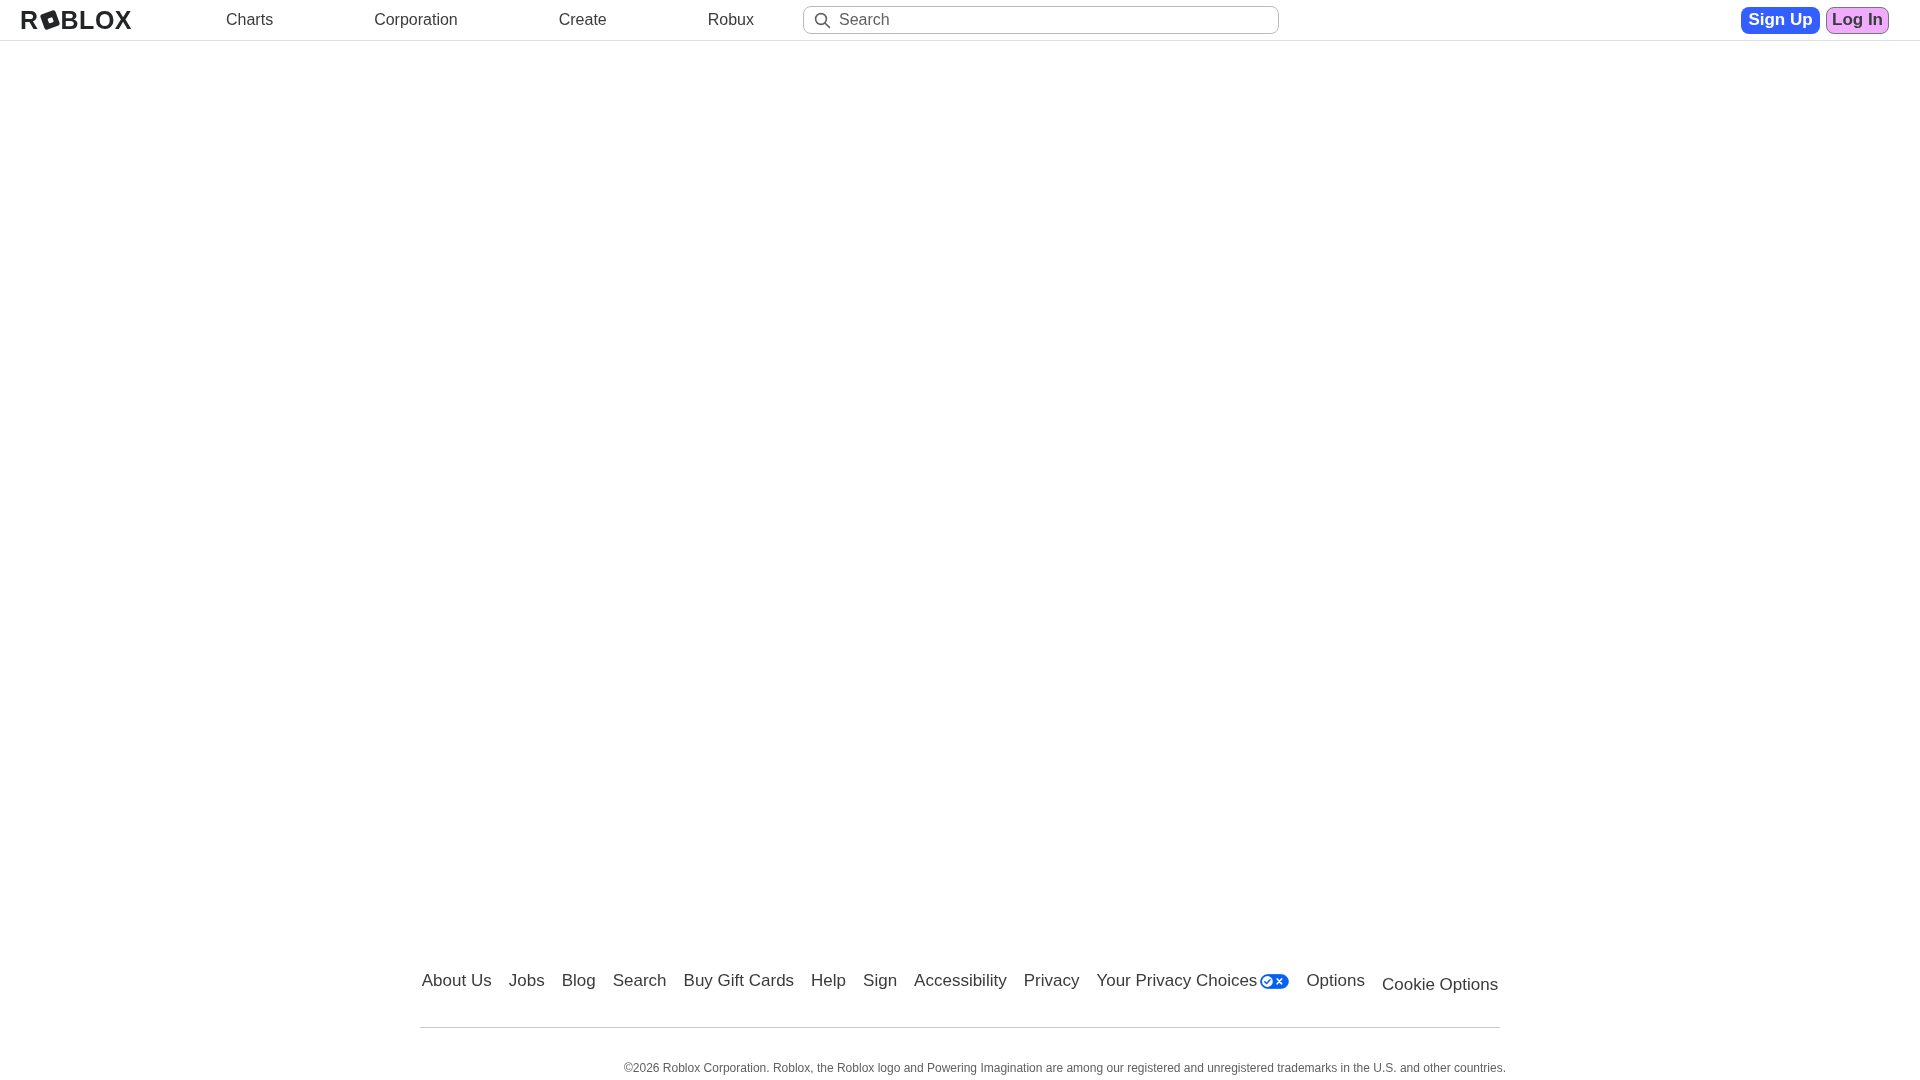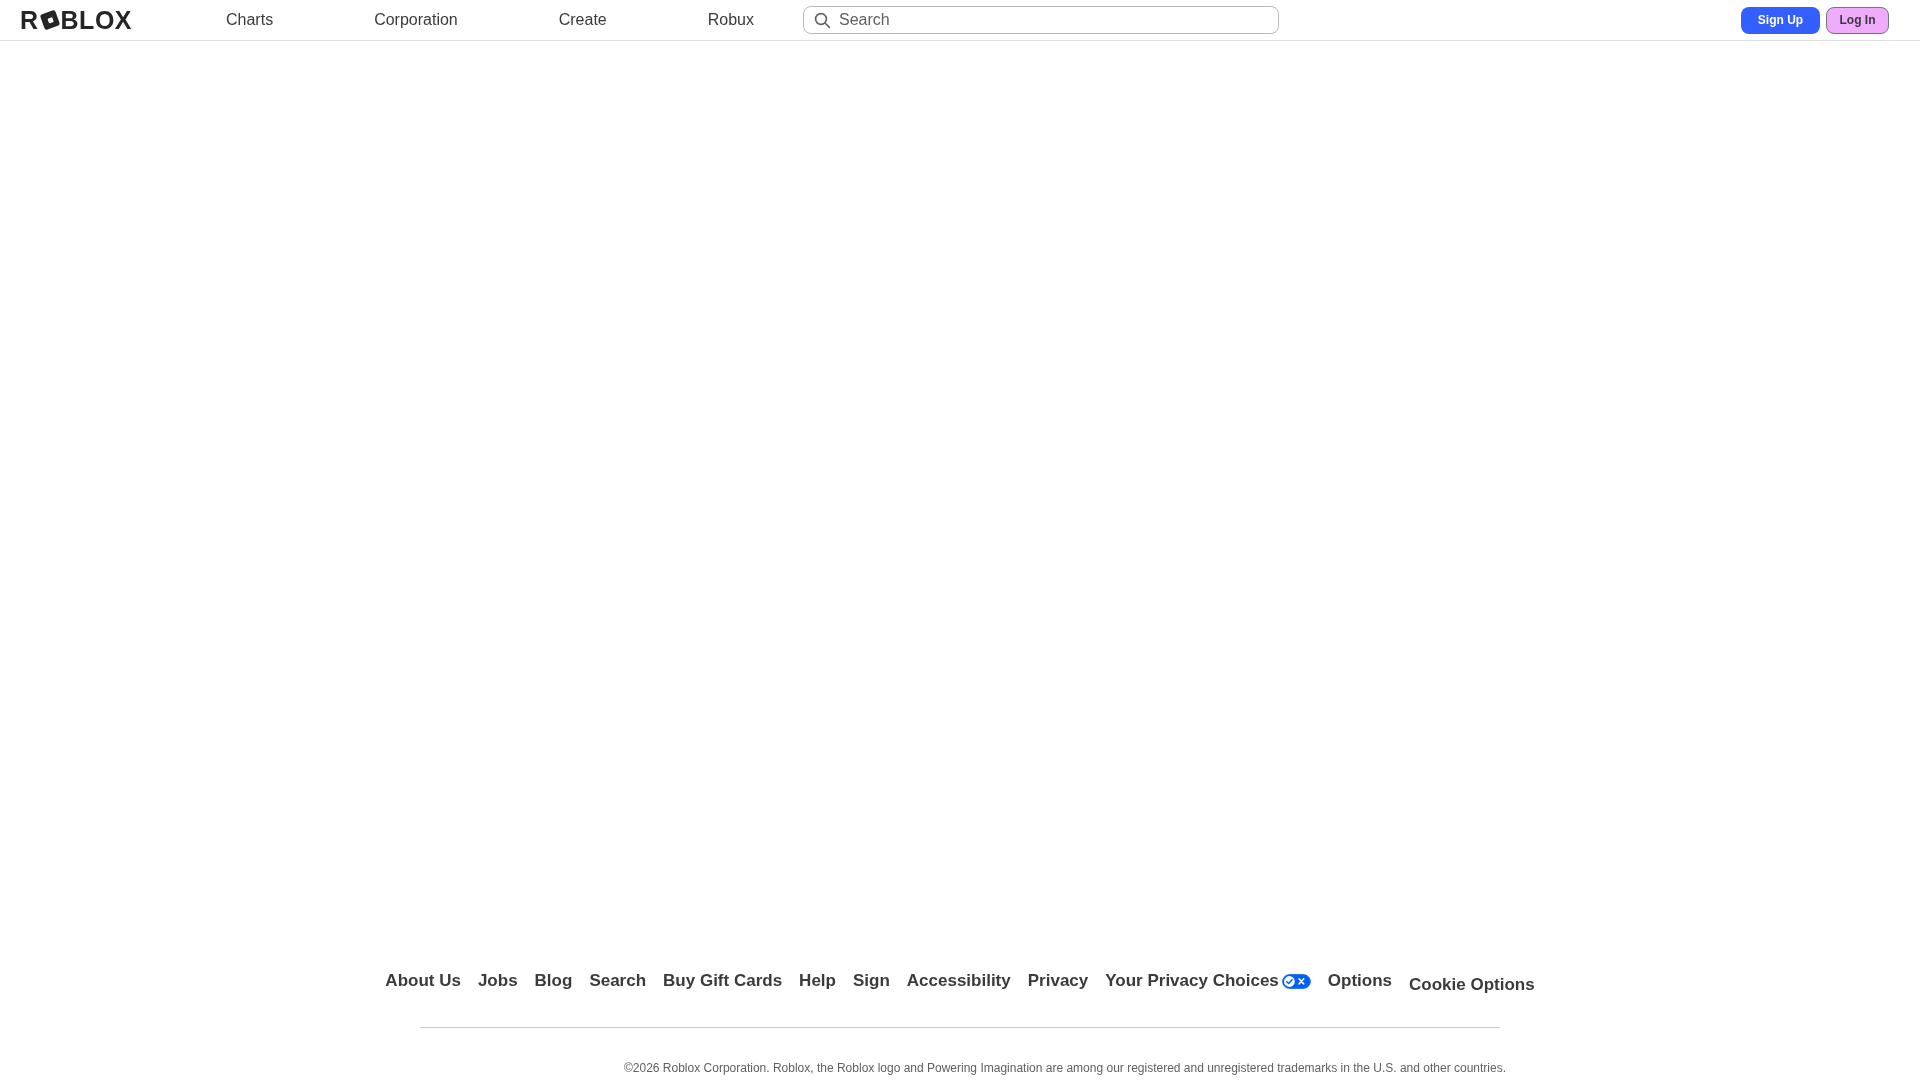--- a/index.html
+++ b/index.html
@@ -24,32 +24,32 @@
   .search-box { margin-left:49px; width:476px; height:28px; background:#fff;
                 border:1px solid #b9babe; border-radius:8px; display:flex;
                 align-items:center; padding:0 10px; gap:8px; }
   .search-box svg { flex:0 0 auto; }
   .search-box input { flex:1; border:none; outline:none; background:transparent;
                       font-family:"Liberation Sans", sans-serif; font-size:16px; color:#393b3d; }
   .search-box input::placeholder { color:#606162; opacity:1; }
 
   .auth-buttons { margin-left:auto; display:flex; align-items:center; gap:6px; }
   .btn { height:27px; border-radius:8px; font-family:"Liberation Sans", sans-serif;
-         font-size:12px; font-weight:600; cursor:pointer; display:flex;
+         font-size:17px; font-weight:600; cursor:pointer; display:flex;
          align-items:center; justify-content:center; white-space:nowrap; }
   .btn-signup { width:79px; background:#335fff; color:#fff; border:none; }
   .btn-login  { width:63px; background:#f0abfc; color:#393b3d; border:1px solid #75777a; }
 
   
   .content { flex:1 1 auto; background:#fff; }
 
   
   .site-footer { flex:0 0 auto; padding-bottom:5px; }
   .footer-links { display:flex; justify-content:center; align-items:center; gap:17px;
-                  height:24px;font-weight:bold; }
+                  height:24px; }
   .footer-link { font-size:17px; color:#393b3d; text-decoration:none; cursor:pointer;
                  white-space:nowrap; display:flex; align-items:center; gap:3px; }
   .footer-link.cookie-options { position:relative; top:-3px;margin-top:14px; }
   .footer-divider { width:1080px; margin:34px auto 0; border:none;
                     border-top:1px solid #c7c7cc; height:0; }
   .footer-copyright { margin-top:33px; text-align:center; font-size:12px;
                       line-height:14px; color:#606162; transform:translateX(105px); }
 </style>
 </head>
 <body>

